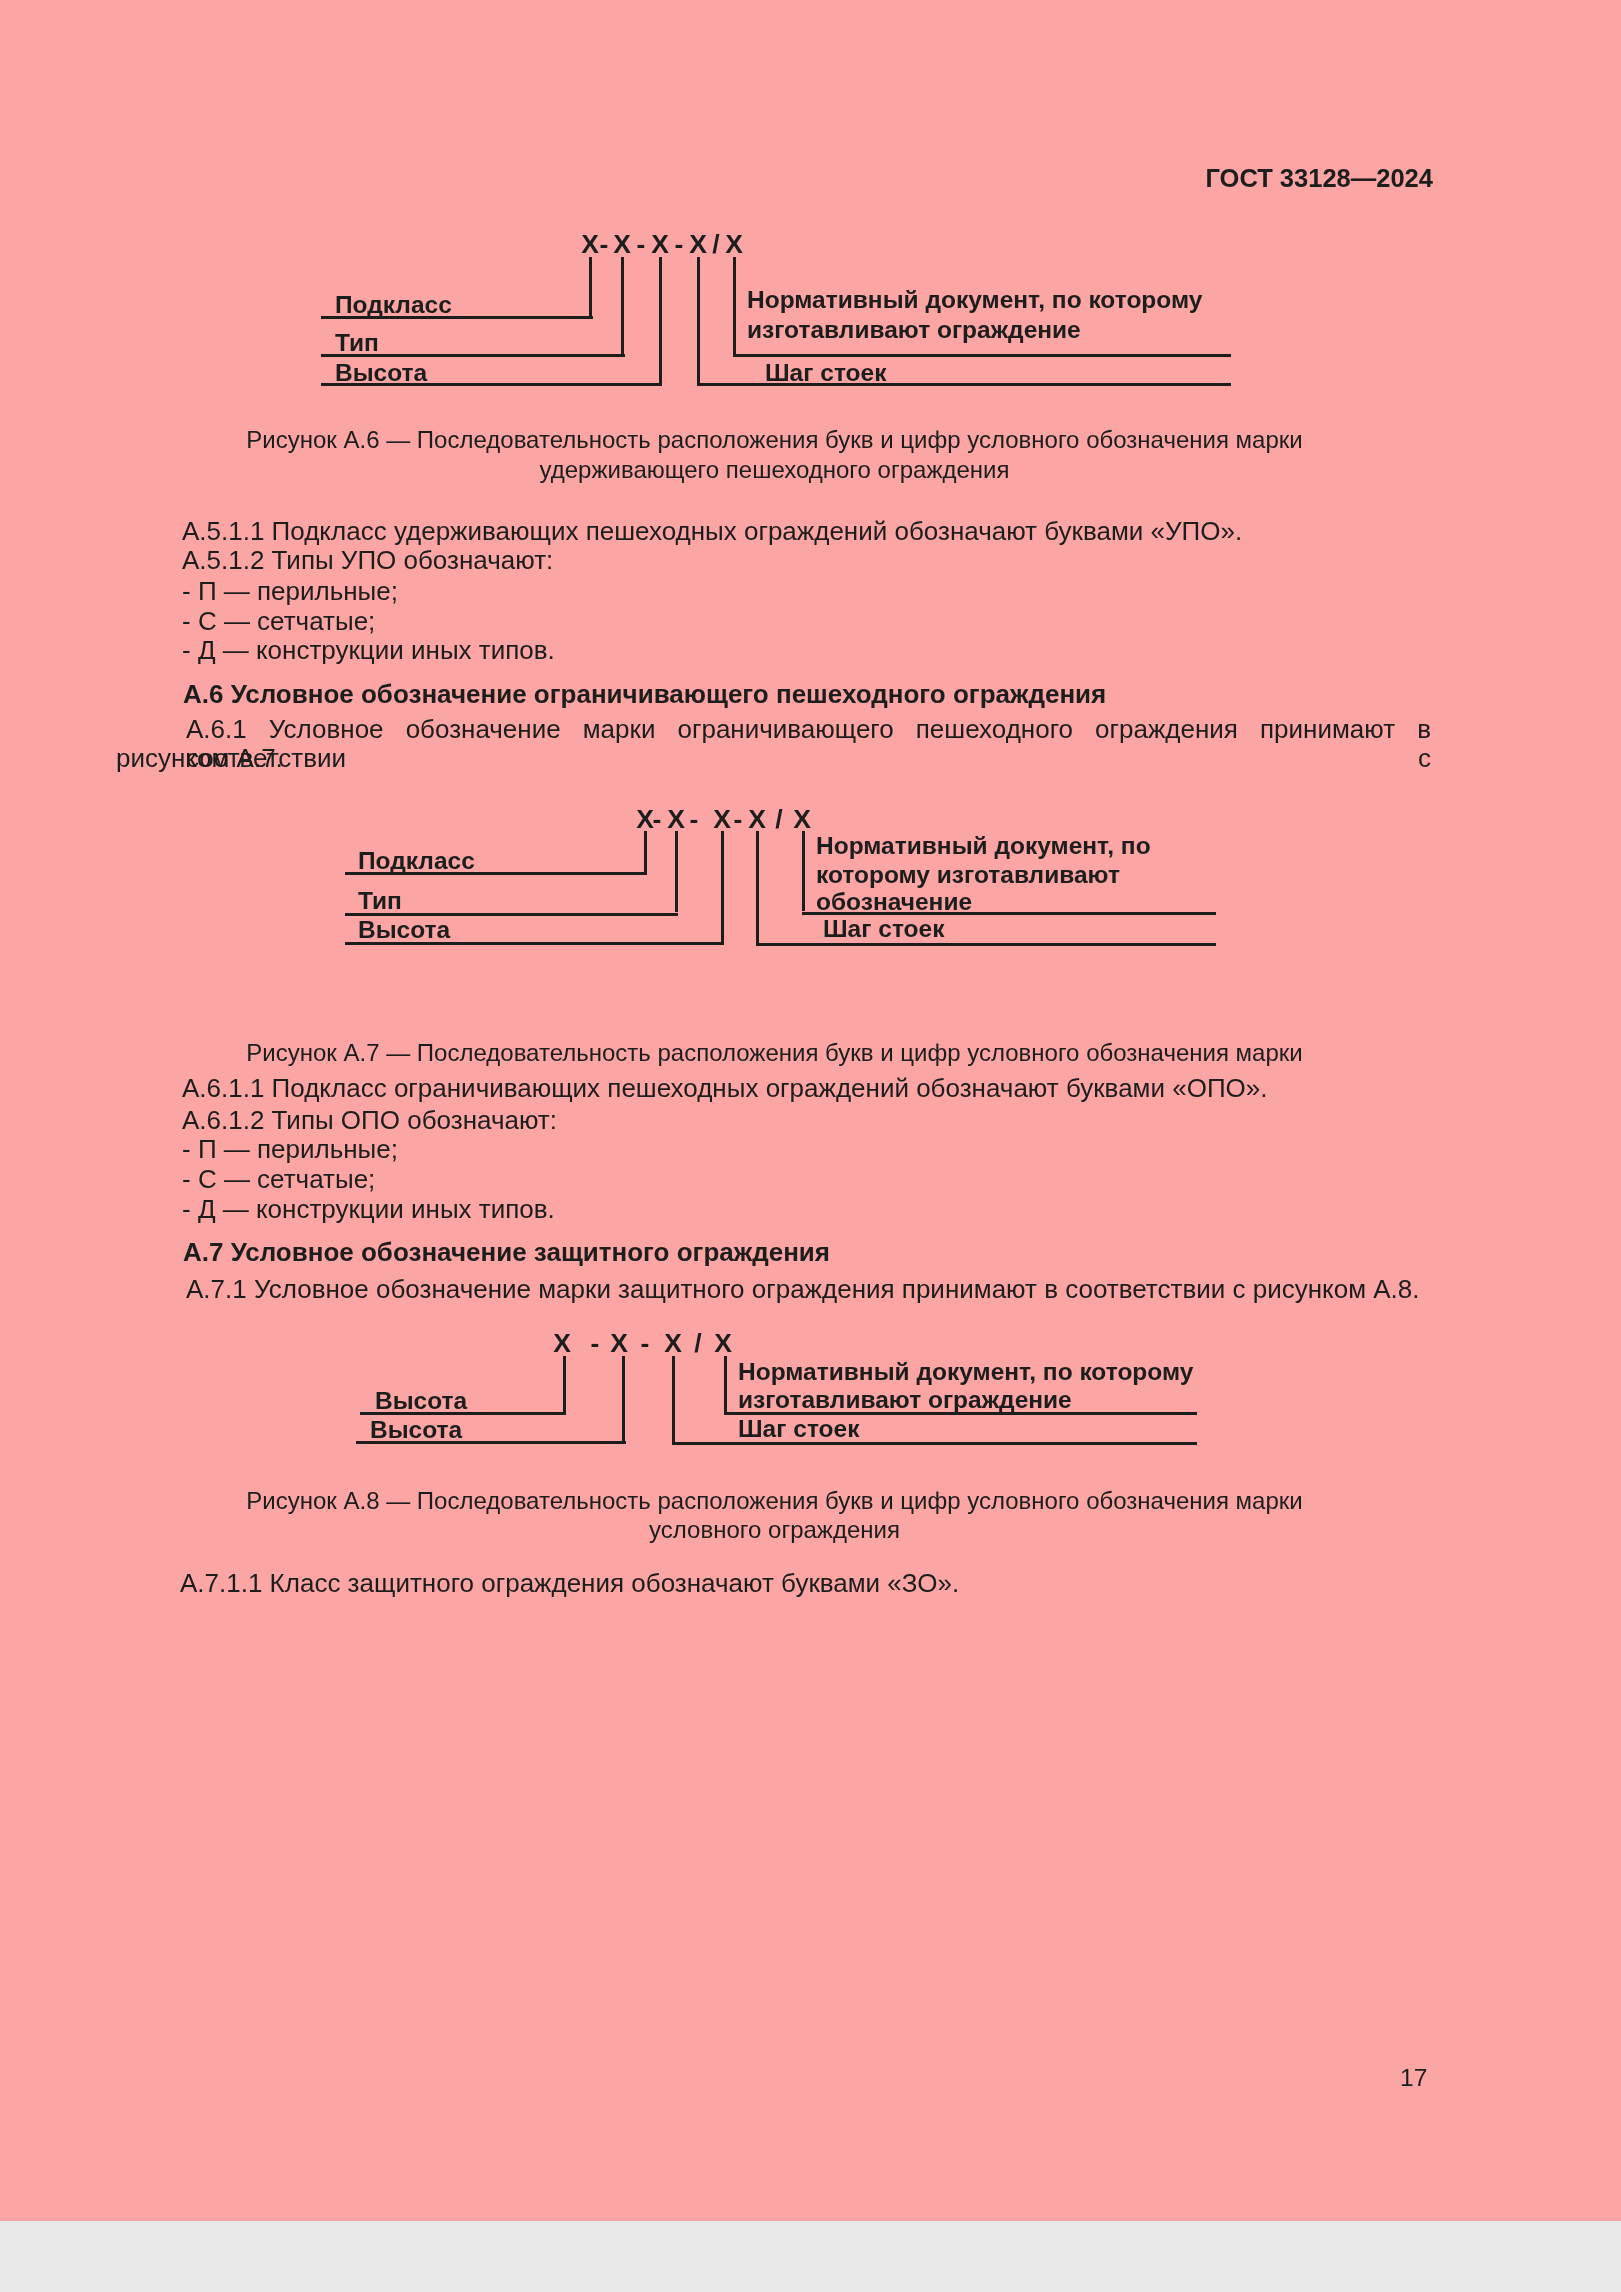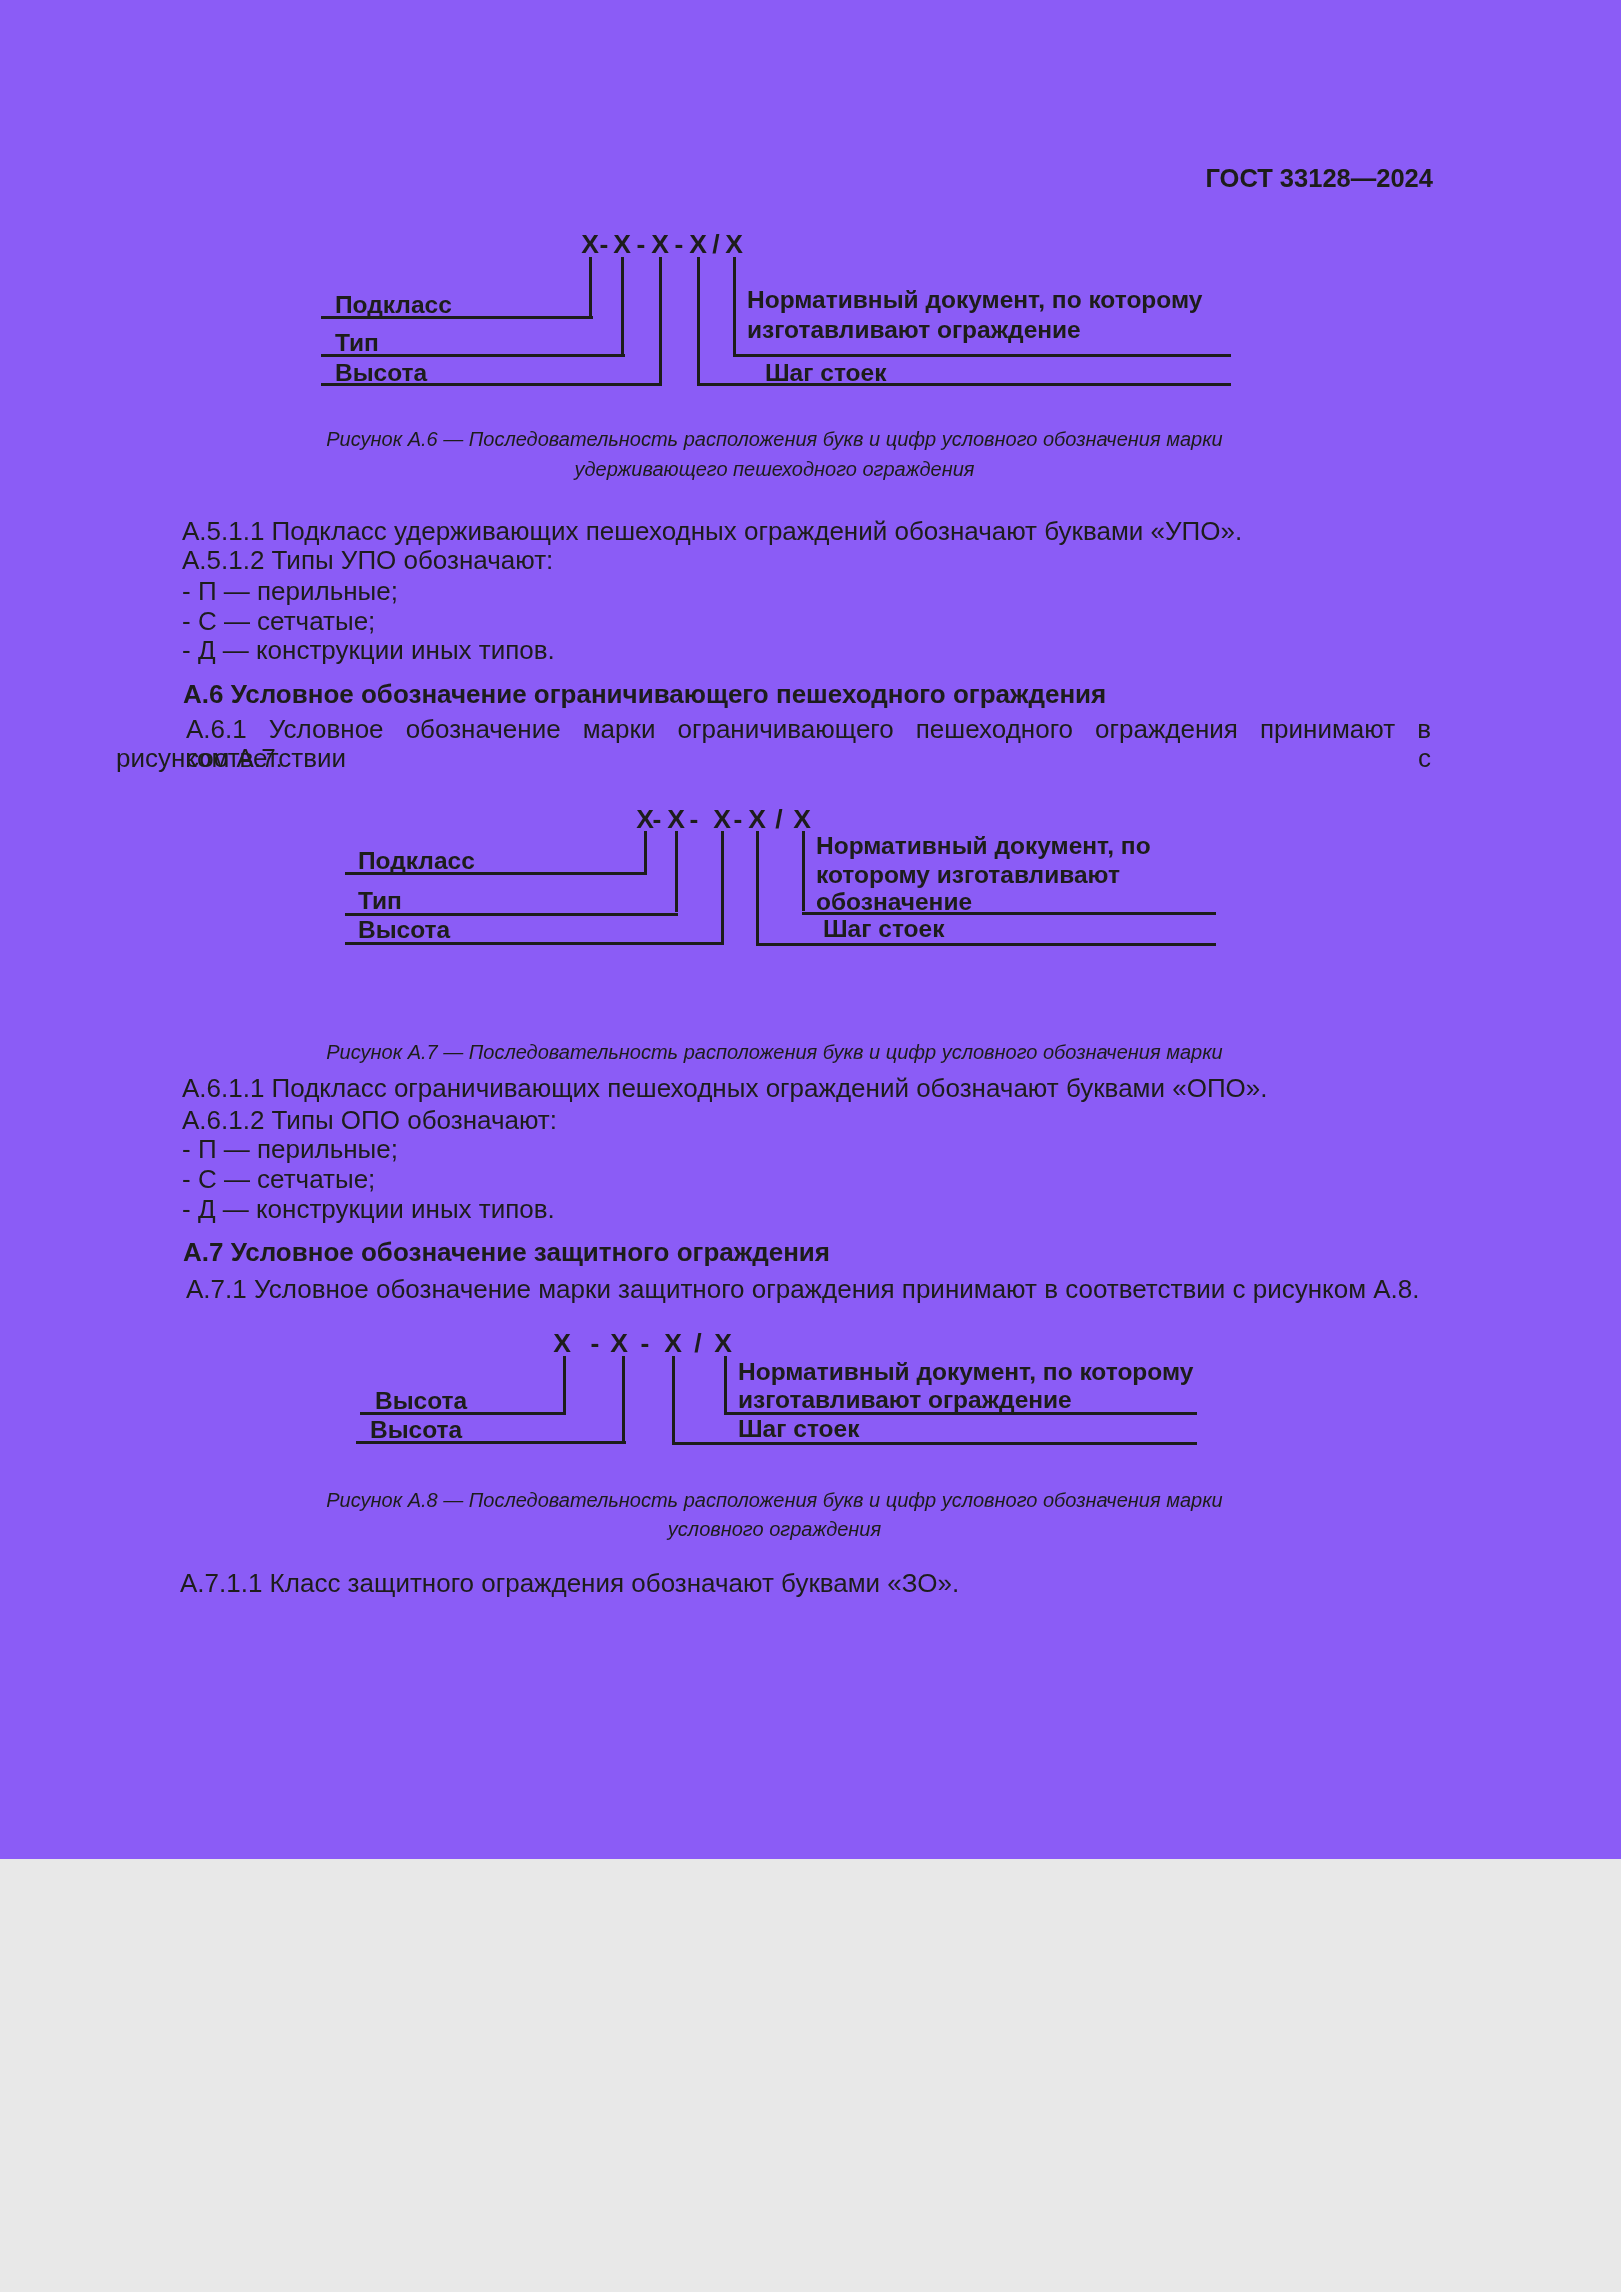--- a/index.html
+++ b/index.html
@@ -1,24 +1,24 @@
 <!DOCTYPE html>
 <html><head>
 <meta charset="utf-8">
 <style>
   html,body{margin:0;padding:0;background:#e8e8e8;}
   .page{
-    position:relative;width:1621px;height:1859px;margin:0 auto;
-    background:#8b5cf6;color:#1d1d1b;
+    position:relative;width:1621px;height:2221px;margin:0 auto;
+    background:#fca5a5;color:#1d1d1b;
     font-family:"Liberation Sans", sans-serif;
   }
   .bl{position:absolute;font-size:26px;line-height:29px;white-space:nowrap;}
   .just{white-space:normal;text-align:justify;text-align-last:justify;}
   .bold{font-weight:bold;}
-  .caption{position:absolute;left:116px;width:1317px;text-align:center;font-size:20px;line-height:29px;font-style:italic;}
+  .caption{position:absolute;left:116px;width:1317px;text-align:center;font-size:24px;line-height:29px;}
   .fx{position:absolute;transform:translateX(-50%);font-weight:bold;font-size:26.5px;line-height:26.5px;white-space:pre;}
   .flabel{position:absolute;font-size:24.5px;line-height:28px;font-weight:600;white-space:nowrap;text-align:center;}
   .vl{position:absolute;width:2.9px;background:#1d1d1b;}
   .hl{position:absolute;height:2.9px;background:#1d1d1b;}
   .hdr{position:absolute;left:1078px;width:355px;top:164px;text-align:right;font-size:25.5px;font-weight:bold;}
   .pagenum{position:absolute;left:1400px;top:2064px;font-size:24.5px;}
 </style>
 </head>
 <body>
 

